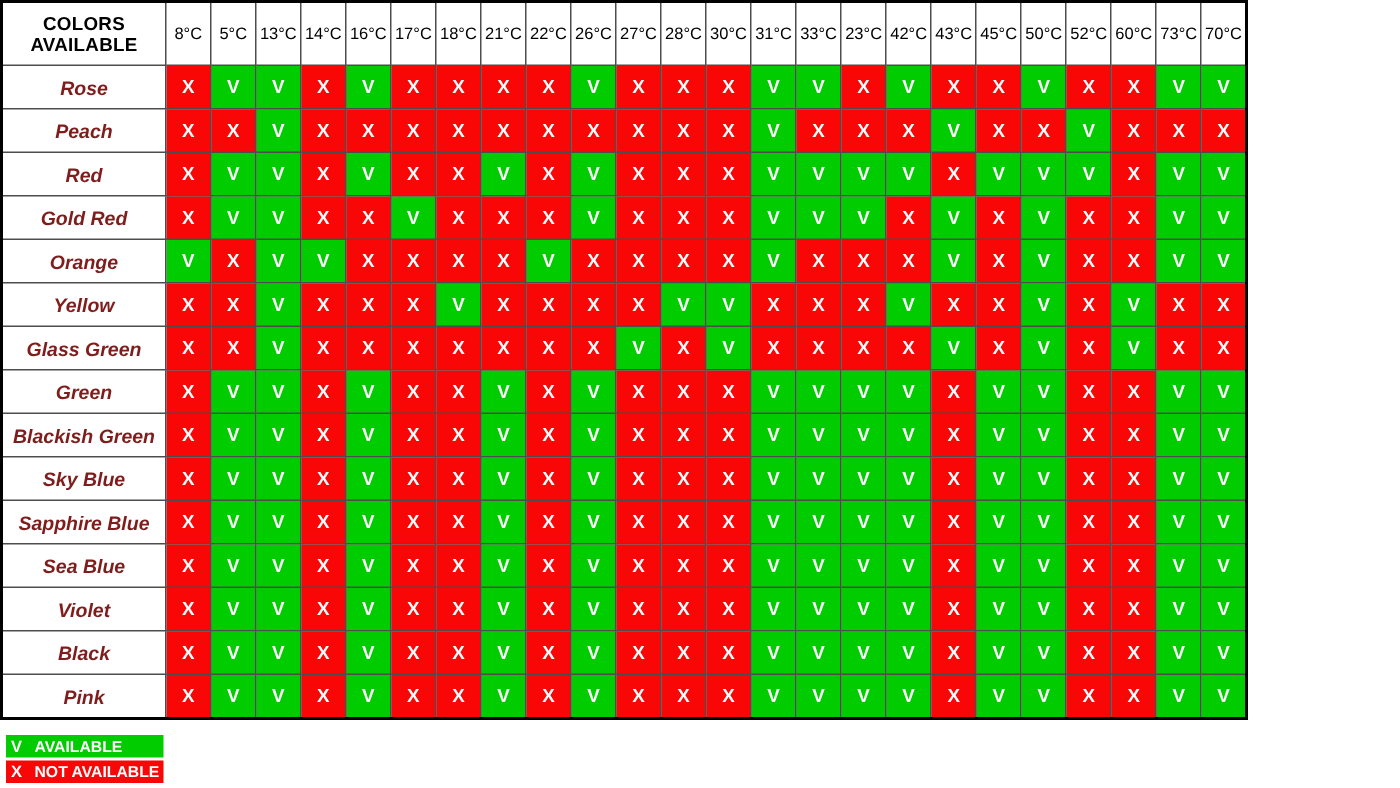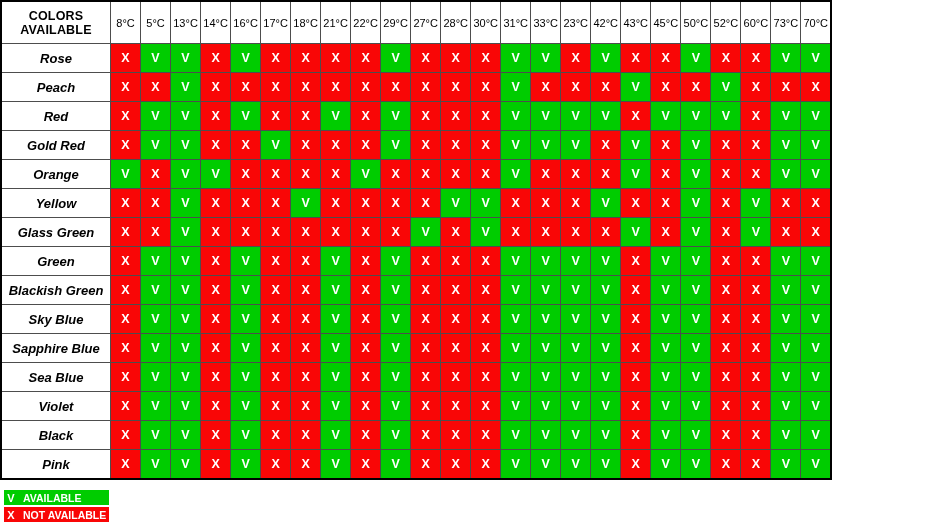--- a/index.html
+++ b/index.html
@@ -45,21 +45,21 @@
     font-weight: normal;
     font-size: 11px;
     height: 41px;
     border-left: 1px solid #808080;
     border-right: 1px solid #808080;
     border-top: 2px solid #000000;
     border-bottom: 2px solid #000000;
   }
   .row-label {
     background: #ffffff;
-    color: #000000;
+    color: #7f1d1d;
     font-weight: bold;
     font-style: italic;
     font-size: 13px;
     text-align: left;
     padding-left: 8px;
     height: 28px;
     border-left: 2px solid #000000;
     border-right: 2px solid #000000;
     border-top: 1px solid #808080;
     border-bottom: 1px solid #808080;
@@ -120,21 +120,21 @@
 
     <th class="temp-head">8°C</th>
         <th class="temp-head">5°C</th>
         <th class="temp-head">13°C</th>
         <th class="temp-head">14°C</th>
         <th class="temp-head">16°C</th>
         <th class="temp-head">17°C</th>
         <th class="temp-head">18°C</th>
         <th class="temp-head">21°C</th>
         <th class="temp-head">22°C</th>
-        <th class="temp-head">29°C</th>
+        <th class="temp-head">26°C</th>
         <th class="temp-head">27°C</th>
         <th class="temp-head">28°C</th>
         <th class="temp-head">30°C</th>
         <th class="temp-head">31°C</th>
         <th class="temp-head">33°C</th>
         <th class="temp-head">23°C</th>
         <th class="temp-head">42°C</th>
         <th class="temp-head">43°C</th>
         <th class="temp-head">45°C</th>
         <th class="temp-head">50°C</th>

